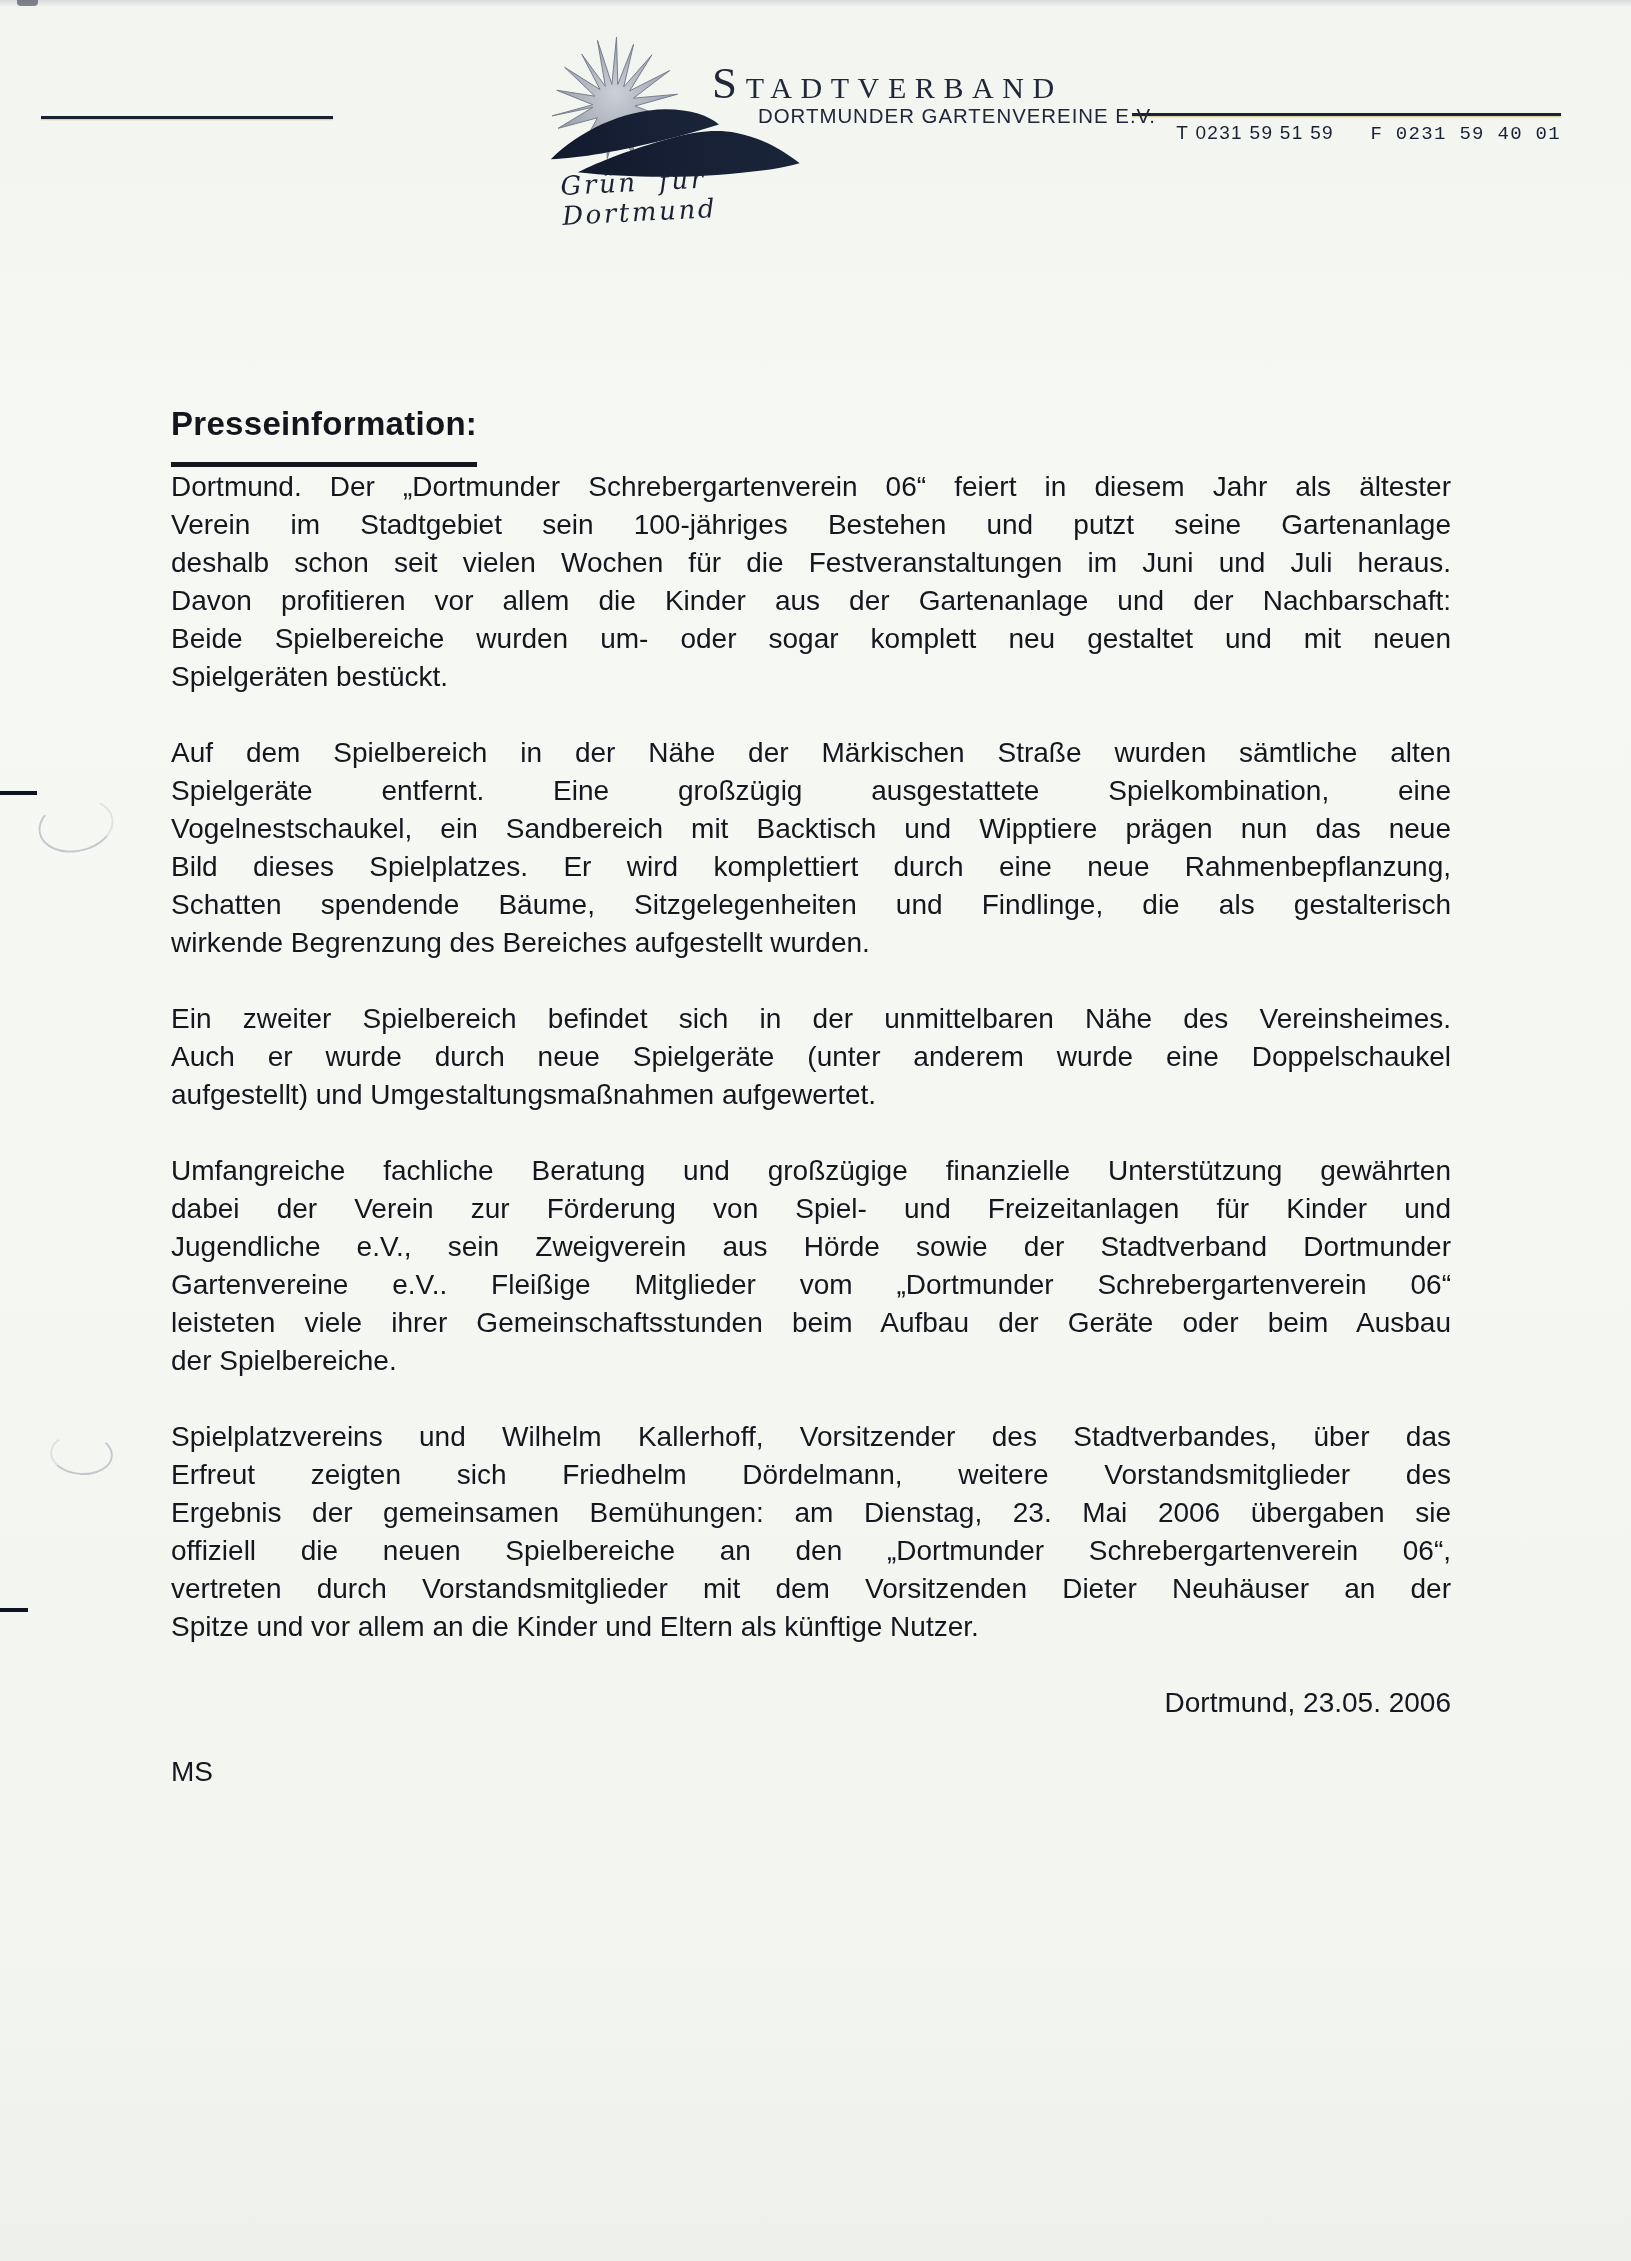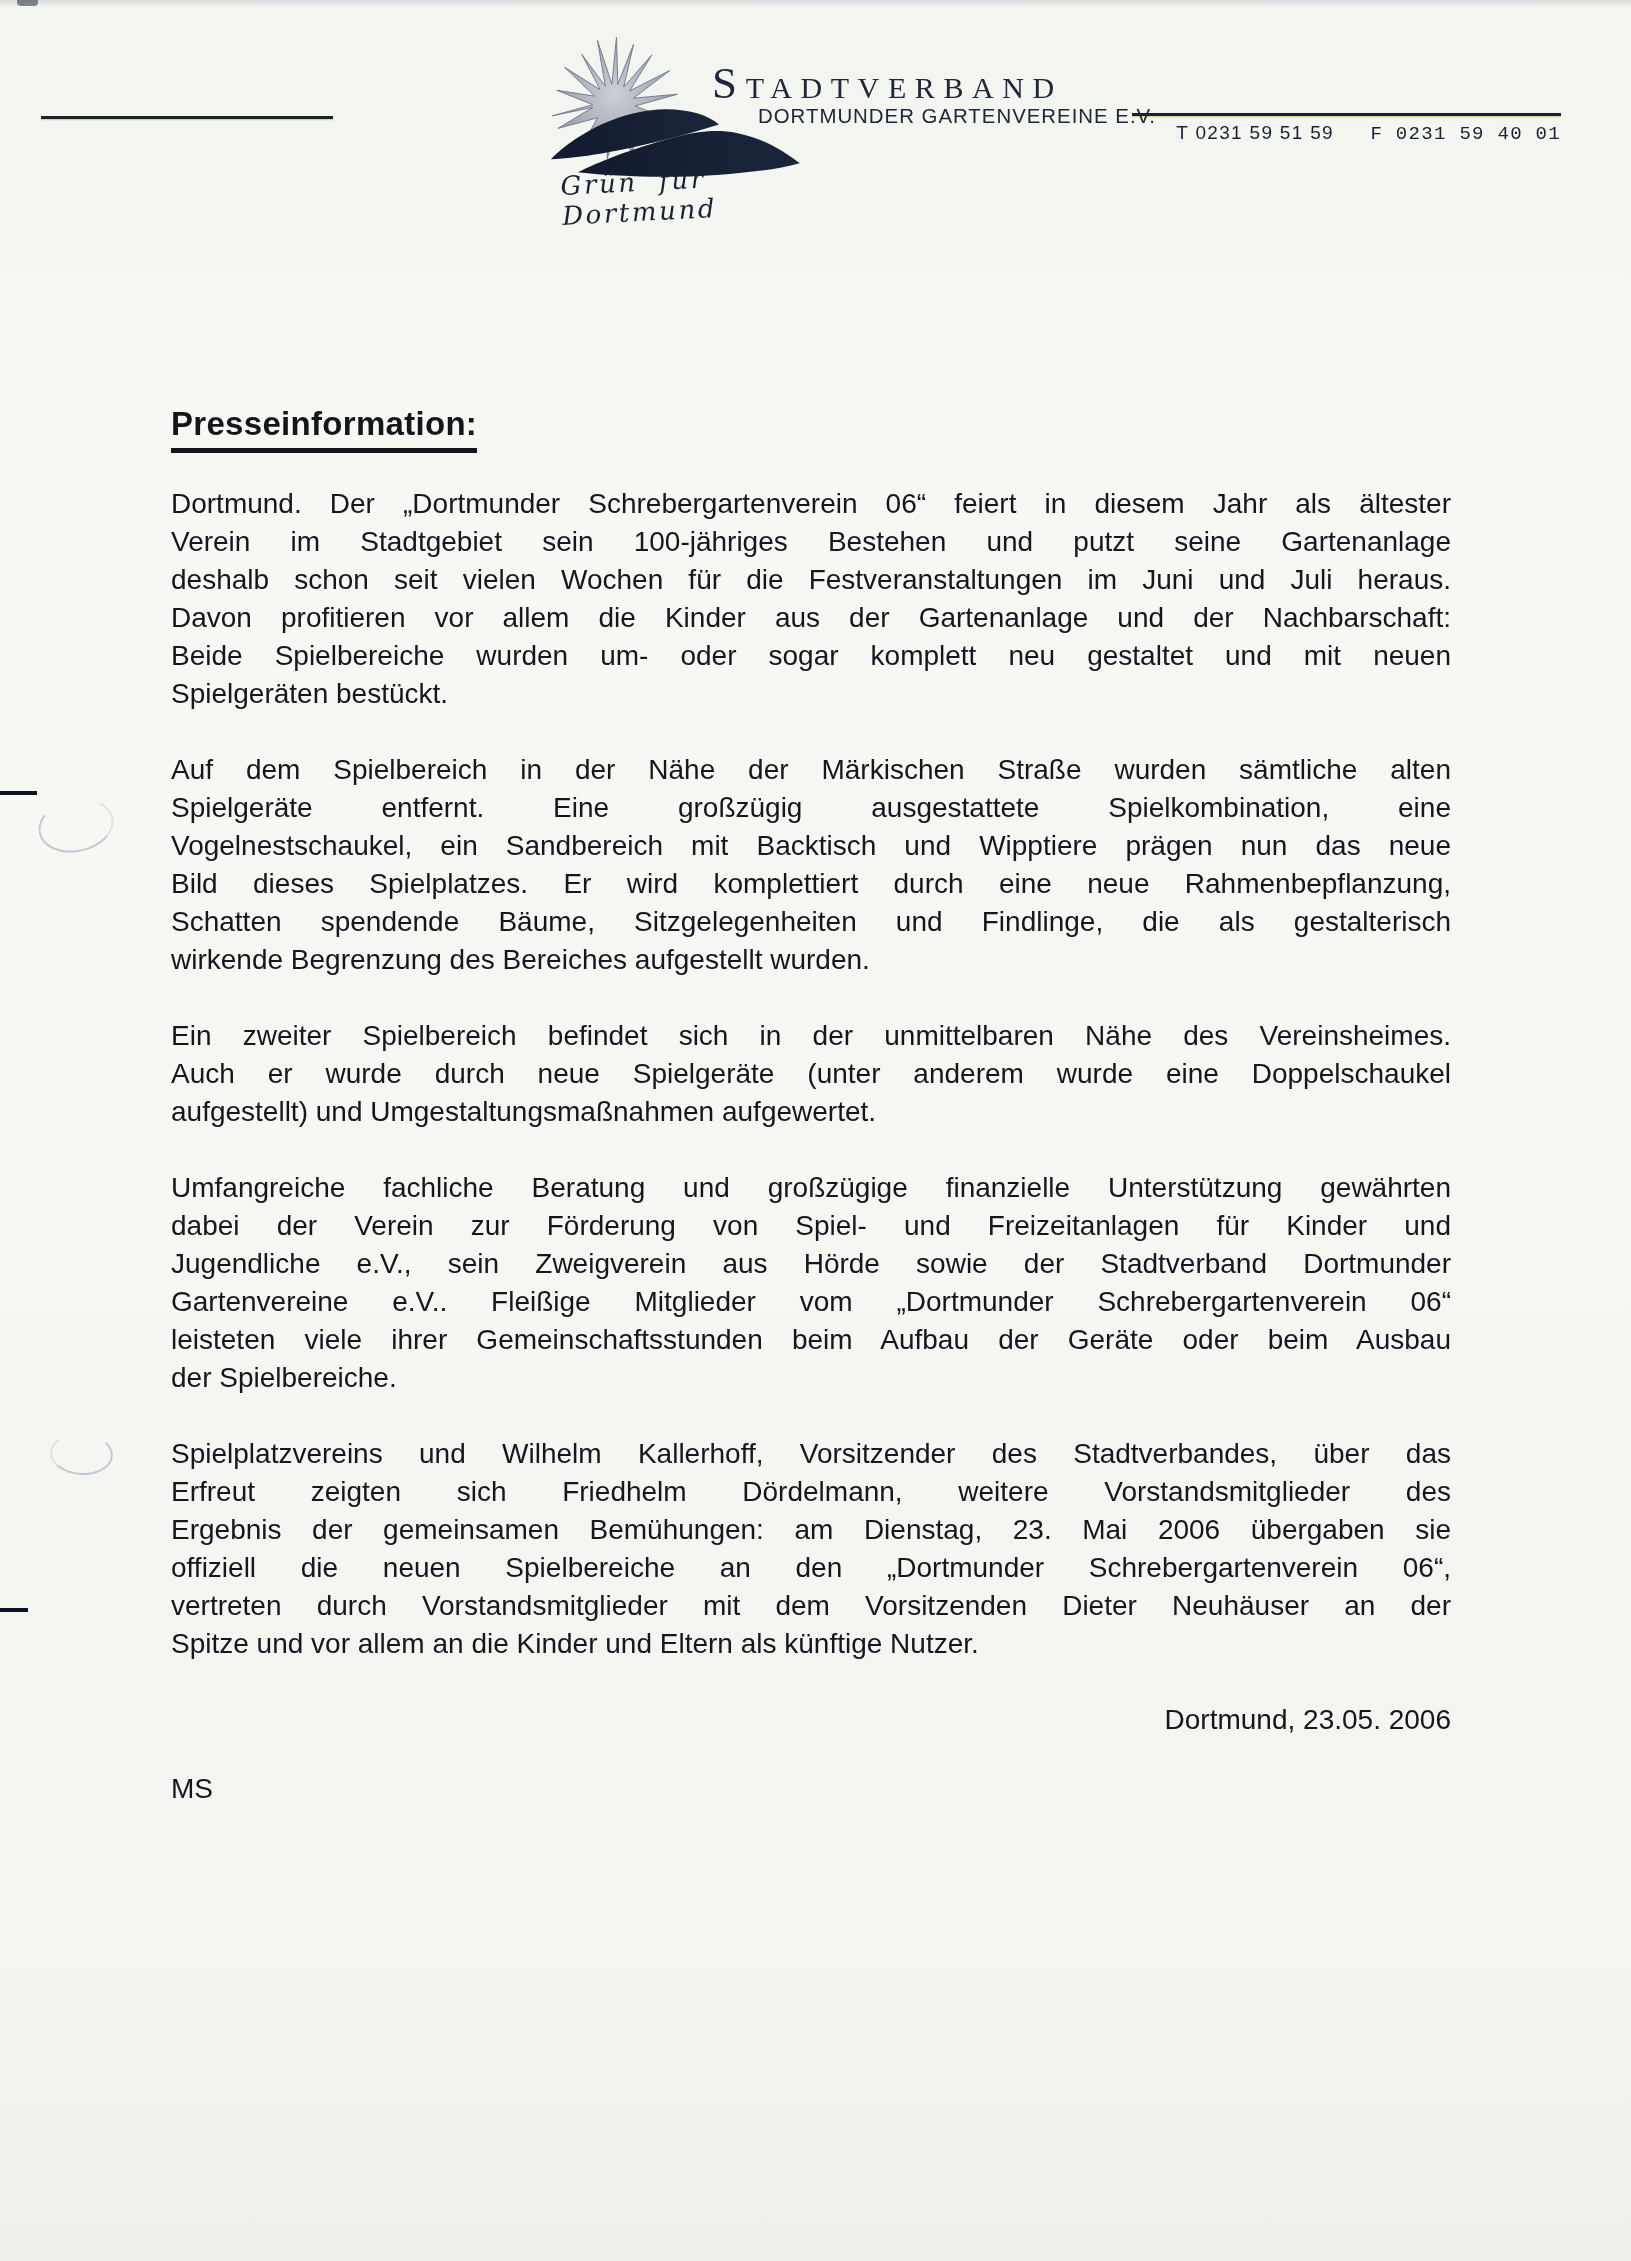--- a/index.html
+++ b/index.html
@@ -43,24 +43,24 @@
     font-size:19px; letter-spacing:1.3px; color:#1a2133; white-space:nowrap;
   }
   .contact .fax { margin-left:30px;font-family:Liberation Mono, monospace; }
 
   
   .doc-heading {
     position:absolute; left:171px; top:405px;
     font-size:33px; font-weight:bold; letter-spacing:0.3px;
   }
   .doc-heading span {
-    display:inline-block; border-bottom:5.3px solid #15161e; padding-bottom:5px;text-align:center;
+    display:inline-block; border-bottom:5.3px solid #15161e; padding-bottom:19px;text-align:center;
   }
   .press-body {
-    position:absolute; left:171px; top:485px; width:1280px;
+    position:absolute; left:171px; top:468px; width:1280px;
     font-size:28px; line-height:38px; color:#15161e;
   }
   .paragraph + .paragraph { margin-top:38px; }
   .line { text-align:justify; text-align-last:justify; }
   .line.last { text-align-last:left; }
   .dateline { margin-top:38px;text-align:right; }
   .initials { margin-top:31px; }
 
   
   .fold-dash { position:absolute; left:0; height:4px; background:#0e1322; }

